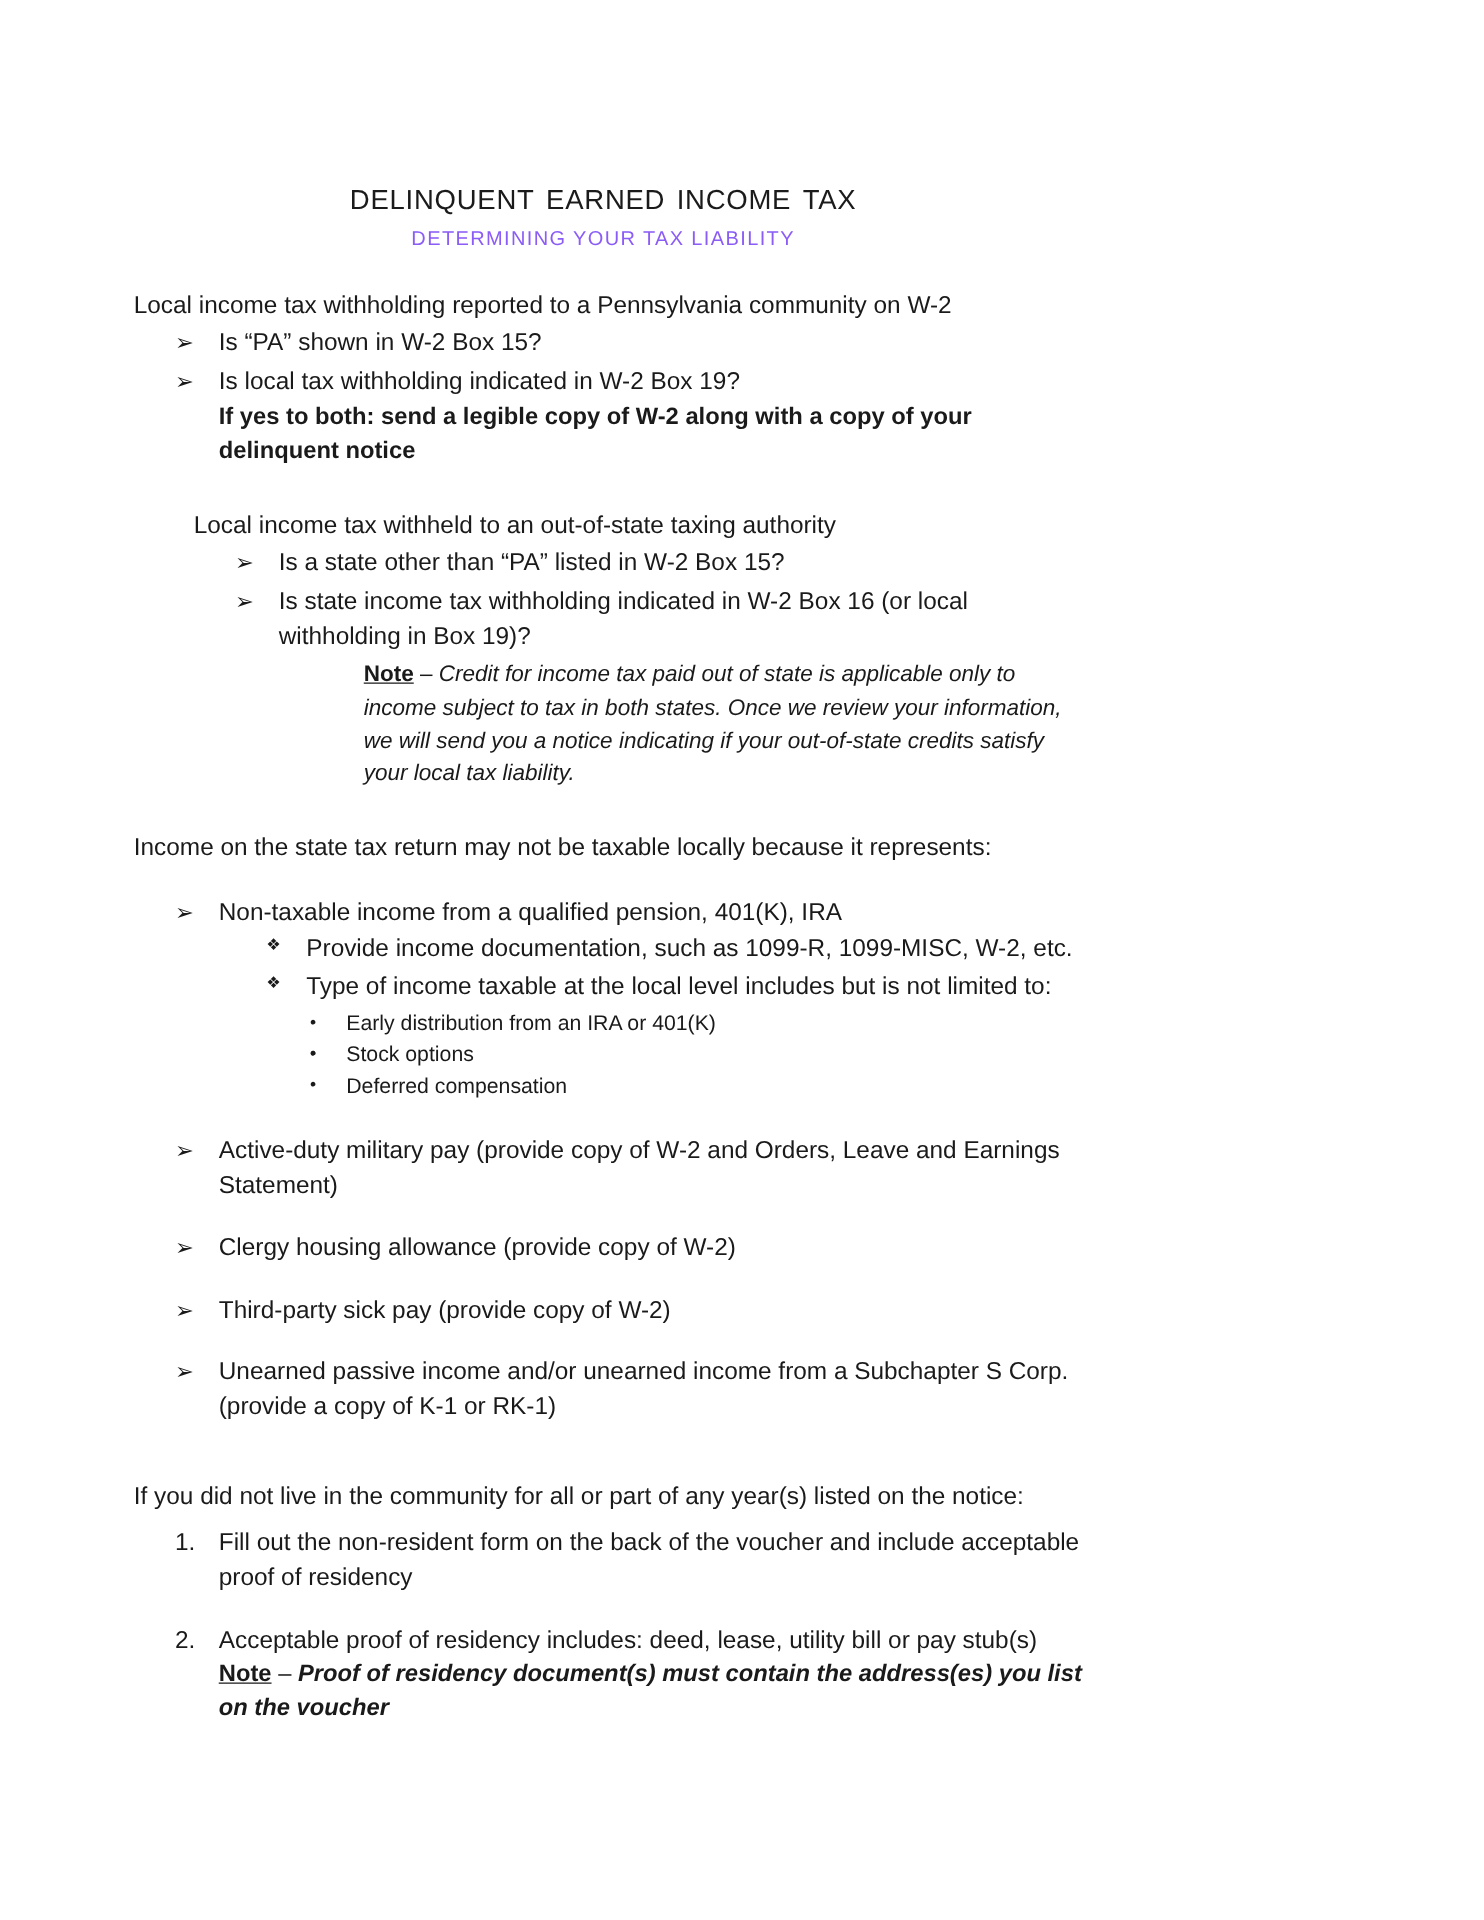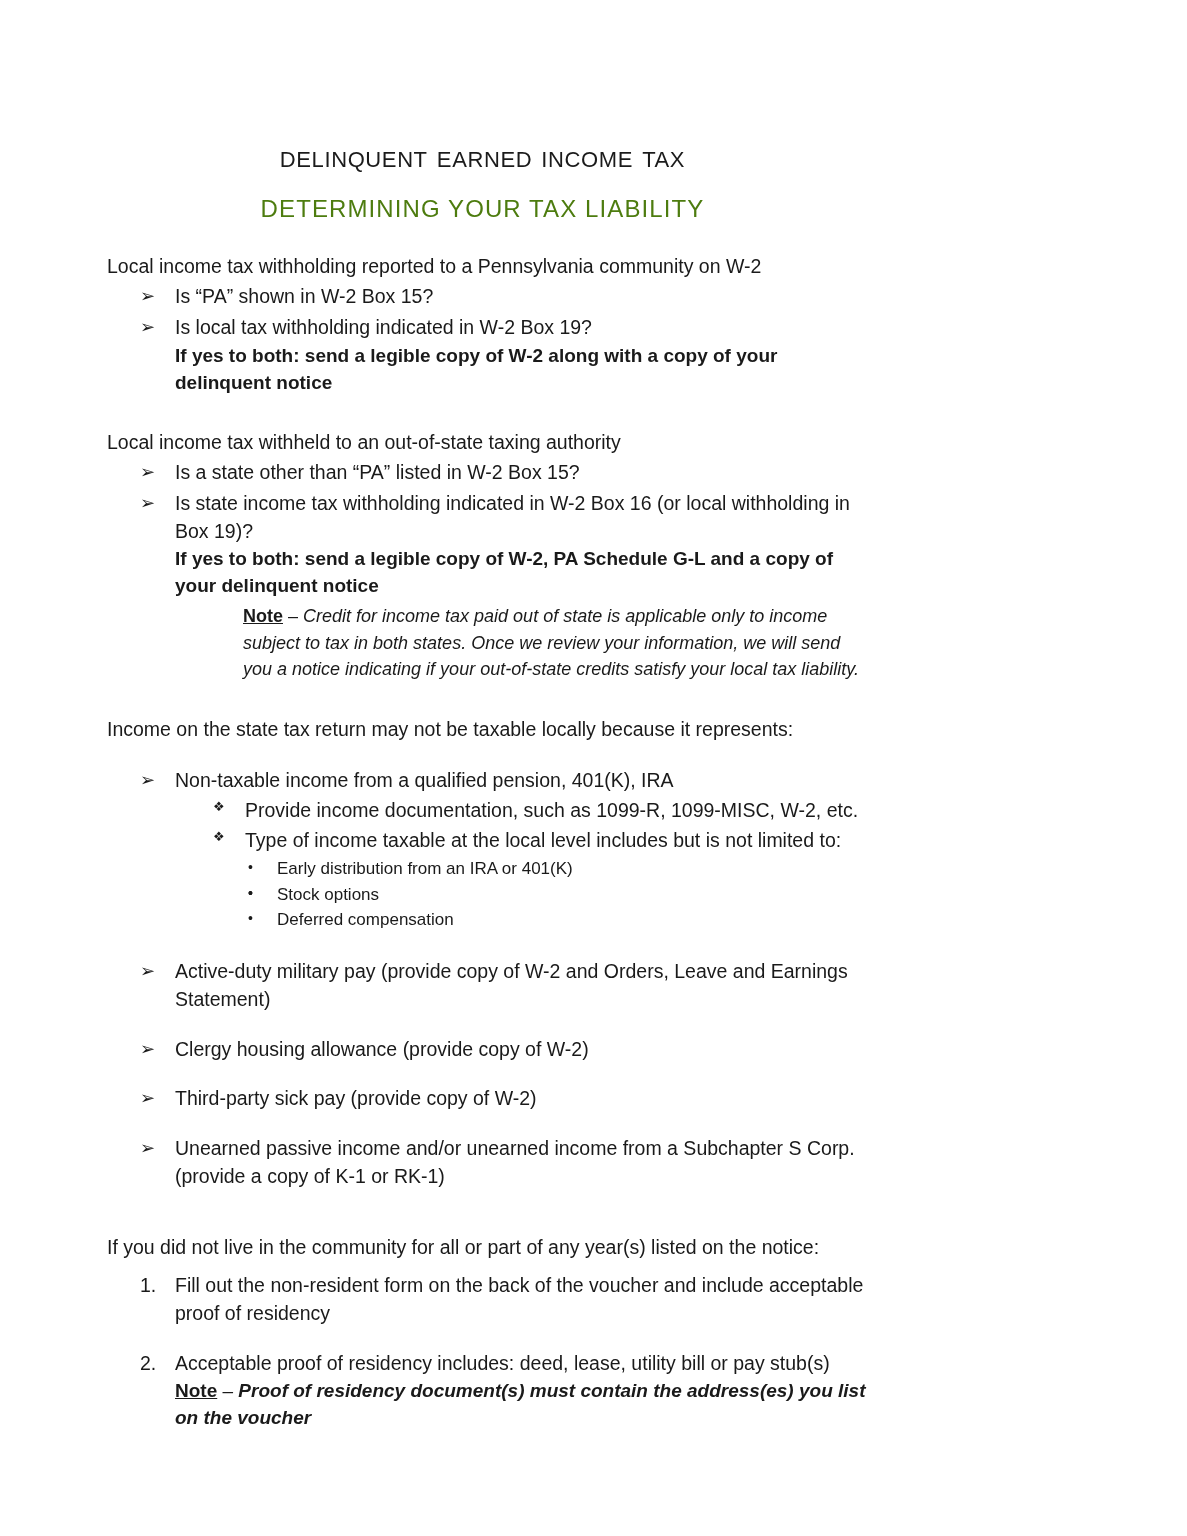--- a/index.html
+++ b/index.html
@@ -34,26 +34,26 @@
     font-size: 31px;
     font-variant: small-caps;
     text-transform: lowercase;
     letter-spacing: 0.6px;
     font-weight: 400;
     line-height: 1.12;
     color: #1b1b1b;
     margin: 0;
   }
   .doc-subtitle {
-    font-size: 24px;
+    font-size: 16px;
     text-transform: uppercase;
     letter-spacing: 1.1px;
     font-weight: 400;
-    color: #4d7c0f;
-    margin: 20px 0 0 0;
+    color: #8b5cf6;
+    margin: 8px 0 0 0;
   }
 
   
   .content {
     padding: 0 96px 0 107px;
     font-size: 19.5px;
     line-height: 1.42;
   }
 
   .section {
@@ -215,33 +215,32 @@
           <span>Is “PA” shown in W-2 Box 15?</span>
         </li>
         <li>
           <span class="bullet-glyph">➢</span>
           <span>Is local tax withholding indicated in W-2 Box 19?</span>
         </li>
       </ul>
       <span class="strong-line">If yes to both: send a legible copy of W-2 along with a copy of your delinquent notice</span>
     </div>
 
-    <div class="section" style="margin-top:32px;">
+    <div class="section" style="margin-top:32px;margin-left:48px;">
       <p class="lead">Local income tax withheld to an out-of-state taxing authority</p>
       <ul class="arrow-list">
         <li>
           <span class="bullet-glyph">➢</span>
           <span>Is a state other than “PA” listed in W-2 Box 15?</span>
         </li>
         <li>
           <span class="bullet-glyph">➢</span>
           <span>Is state income tax withholding indicated in W-2 Box 16 (or local withholding in Box 19)?</span>
         </li>
       </ul>
-      <span class="strong-line">If yes to both: send a legible copy of W-2, PA Schedule G-L and a copy of your delinquent notice</span>
 
       <div class="note-block">
         <span class="note-label">Note</span><span class="note-dash"> – </span><span class="note-text">Credit for income tax paid out of state is applicable only to income subject to tax in both states. Once we review your information, we will send you a notice indicating if your out-of-state credits satisfy your local tax liability.</span>
       </div>
     </div>
 
     <div class="section" style="margin-top:34px;">
       <p class="lead">Income on the state tax return may not be taxable locally because it represents:</p>
 
       <ul class="arrow-list spaced">

